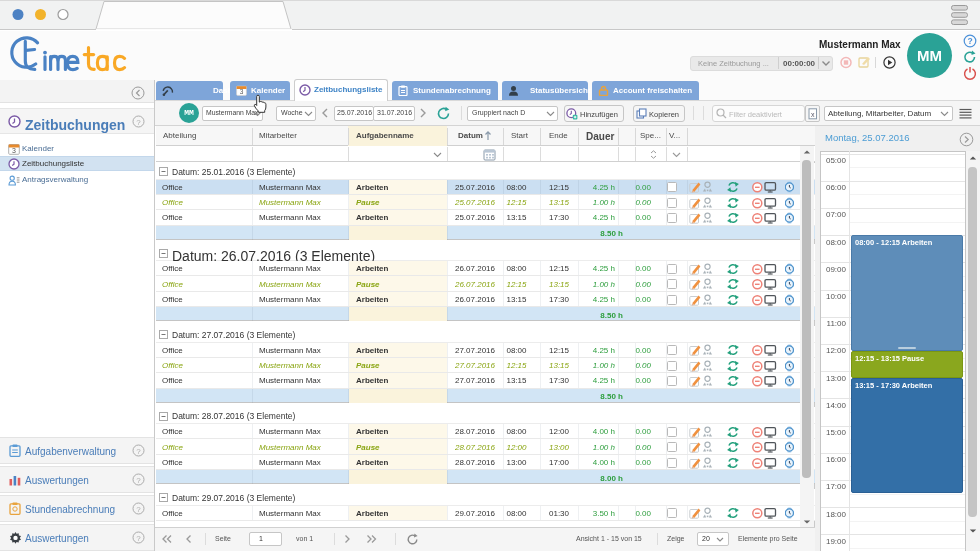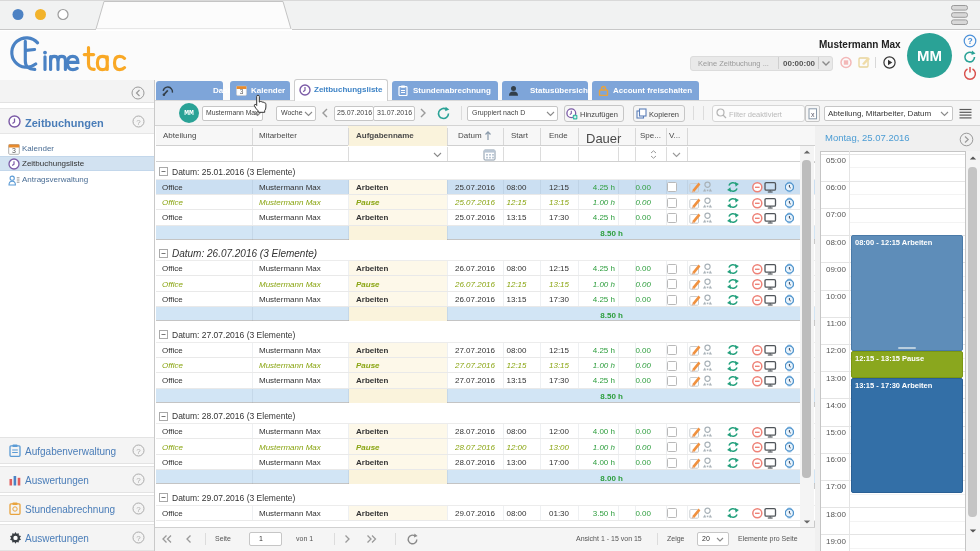--- a/index.html
+++ b/index.html
@@ -83,21 +83,21 @@
 <div class="abs" style="left:0;top:80px;width:154px;height:23px;background:#f3f3f3;border-bottom:1px solid #e2e2e2;"></div>
 <svg class="abs" style="left:131px;top:86px;" width="14" height="14">
     <circle cx="7" cy="7" r="6" fill="none" stroke="#9a9a9a" stroke-width="1"></circle>
     <path d="M8.5 4 L5.5 7 L8.5 10" stroke="#9a9a9a" stroke-width="1.2" fill="none"></path>
   </svg>
 <div class="abs" style="left:0;top:108px;width:154px;height:26px;background:#f5f5f5;border-top:1px solid #e6e6e6;border-bottom:1px solid #e6e6e6;"></div>
 <svg class="abs" style="left:8px;top:115px;" width="13" height="13">
     <circle cx="6.5" cy="6.5" r="5.5" fill="#fff" stroke="#7b5aa6" stroke-width="1.4"></circle>
     <path d="M6.5 3.5 L6.5 7 L4.5 8.5" stroke="#7b5aa6" stroke-width="1.3" fill="none"></path>
   </svg>
-<div class="abs" style="left:25px;top:117px;font-size:11px;font-weight:bold;color:#4a7db8;">Zeitbuchungen</div>
+<div class="abs" style="left:25px;top:117px;font-size:14px;font-weight:bold;color:#4a7db8;">Zeitbuchungen</div>
 <svg class="abs" style="left:132px;top:115px;" width="13" height="13">
     <circle cx="6.5" cy="6.5" r="5.5" fill="none" stroke="#ababab" stroke-width="1"></circle>
     <text x="6.5" y="9.5" font-size="8" fill="#ababab" text-anchor="middle" font-family="Liberation Sans,sans-serif">?</text>
   </svg>
 
 <svg class="abs" style="left:8px;top:143px;" width="12" height="12">
     <rect x="0.7" y="1.5" width="10.6" height="9.8" rx="1" fill="#fff" stroke="#b0b0b0" stroke-width="1"></rect>
     <rect x="0.7" y="1.5" width="10.6" height="3" fill="#e78a2d"></rect>
     <text x="6" y="9.8" font-size="7" fill="#555" text-anchor="middle" font-family="Liberation Sans,sans-serif">3</text>
   </svg>
@@ -291,24 +291,24 @@
 <div class="abs" style="left:503px;top:128px;width:1px;height:17px;background:#d8d8d8;"></div>
 <div class="abs" style="left:540px;top:128px;width:1px;height:17px;background:#d8d8d8;"></div>
 <div class="abs" style="left:578px;top:128px;width:1px;height:17px;background:#d8d8d8;"></div>
 <div class="abs" style="left:618px;top:128px;width:1px;height:17px;background:#d8d8d8;"></div>
 <div class="abs" style="left:635px;top:128px;width:1px;height:17px;background:#d8d8d8;"></div>
 <div class="abs" style="left:666px;top:128px;width:1px;height:17px;background:#d8d8d8;"></div>
 <div class="abs" style="left:687px;top:128px;width:1px;height:17px;background:#d8d8d8;"></div>
 <div class="abs" style="left:163px;top:131px;font-size:8px;color:#4a4a4a;font-weight:normal;white-space:nowrap;">Abteilung</div>
 <div class="abs" style="left:259px;top:131px;font-size:8px;color:#4a4a4a;font-weight:normal;white-space:nowrap;">Mitarbeiter</div>
 <div class="abs" style="left:356px;top:131px;font-size:8px;color:#4a4a4a;font-weight:bold;white-space:nowrap;">Aufgabenname</div>
-<div class="abs" style="left:458px;top:131px;font-size:8px;color:#4a4a4a;font-weight:normal;white-space:nowrap;">Datum</div>
+<div class="abs" style="left:458px;top:131px;font-size:8px;color:#4a4a4a;font-weight:bold;white-space:nowrap;">Datum</div>
 <div class="abs" style="left:511px;top:131px;font-size:8px;color:#4a4a4a;font-weight:normal;white-space:nowrap;">Start</div>
 <div class="abs" style="left:549px;top:131px;font-size:8px;color:#4a4a4a;font-weight:normal;white-space:nowrap;">Ende</div>
-<div class="abs" style="left:586px;top:131px;font-size:13px;color:#4a4a4a;font-weight:normal;white-space:nowrap;">Dauer</div>
+<div class="abs" style="left:586px;top:131px;font-size:10px;color:#4a4a4a;font-weight:bold;white-space:nowrap;">Dauer</div>
 <div class="abs" style="left:640px;top:131px;font-size:8px;color:#4a4a4a;font-weight:normal;white-space:nowrap;">Spe...</div>
 <div class="abs" style="left:669px;top:131px;font-size:8px;color:#4a4a4a;font-weight:normal;white-space:nowrap;">V...</div>
 <svg class="abs" style="left:484px;top:130px;" width="8" height="11">
     <path d="M4 10 L4 2 M1.5 4.5 L4 1.8 L6.5 4.5" stroke="#8a9aaa" stroke-width="1.2" fill="none"></path>
   </svg>
 <div class="abs" style="left:156px;top:146px;width:659px;height:16px;background:#fff;border-bottom:1px solid #d0d0d0;"></div>
 <div class="abs" style="left:252px;top:147px;width:1px;height:14px;background:#dcdcdc;"></div>
 <div class="abs" style="left:348px;top:147px;width:1px;height:14px;background:#dcdcdc;"></div>
 <div class="abs" style="left:447px;top:147px;width:1px;height:14px;background:#dcdcdc;"></div>
 <div class="abs" style="left:503px;top:147px;width:1px;height:14px;background:#dcdcdc;"></div>
@@ -512,21 +512,21 @@
 <div class="abs" style="left:348.5px;top:225.70000000000002px;width:98px;height:14.2px;background:#faf3dc;"></div>
 <div class="abs" style="left:583px;top:229.20000000000002px;width:40px;font-size:8px;font-weight:bold;color:#2e9e3e;text-align:right;">8.50 h</div>
 <div class="abs" style="left:252px;top:225.70000000000002px;width:1px;height:14.2px;background:rgba(90,110,130,0.10);"></div>
 <div class="abs" style="left:348px;top:225.70000000000002px;width:1px;height:14.2px;background:rgba(90,110,130,0.10);"></div>
 <div class="abs" style="left:447px;top:225.70000000000002px;width:1px;height:14.2px;background:rgba(90,110,130,0.10);"></div>
 <div class="abs" style="left:156px;top:244.0px;width:659px;height:17px;background:#fff;border-bottom:1px solid #ececec;"></div>
 <svg class="abs" style="left:159px;top:248.5px;" width="9" height="9">
     <rect x="0.5" y="0.5" width="8" height="8" fill="#fff" stroke="#a9a9a9" stroke-width="1"></rect>
     <line x1="2.5" y1="4.5" x2="6.5" y2="4.5" stroke="#777" stroke-width="1"></line>
   </svg>
-<div class="abs" style="left:172px;top:248.0px;font-size:10px;color:#333;font-style:italic;">Datum: 26.07.2016 (3 Elemente)</div>
+<div class="abs" style="left:172px;top:248.0px;font-size:14px;color:#333;">Datum: 26.07.2016 (3 Elemente)</div>
 <div class="abs" style="left:156px;top:261.0px;width:659px;height:15.4px;background:#fff;border-bottom:1px solid #e9e9e9;"></div>
 <div class="abs" style="left:348.5px;top:261.0px;width:98px;height:14.4px;background:#fdf8e9;"></div>
 <div class="abs" style="left:162px;top:264.09999999999997px;font-size:8px;color:#333;font-weight:normal;font-style:normal;white-space:nowrap;">Office</div>
 <div class="abs" style="left:259px;top:264.09999999999997px;font-size:8px;color:#333;font-weight:normal;font-style:normal;white-space:nowrap;">Mustermann Max</div>
 <div class="abs" style="left:356px;top:264.09999999999997px;font-size:8px;color:#333;font-weight:bold;font-style:normal;white-space:nowrap;">Arbeiten</div>
 <div class="abs" style="left:447px;top:264.09999999999997px;width:56px;font-size:8px;color:#333;font-weight:normal;font-style:normal;text-align:center;white-space:nowrap;">26.07.2016</div>
 <div class="abs" style="left:498px;top:264.09999999999997px;width:37px;font-size:8px;color:#333;font-weight:normal;font-style:normal;text-align:center;white-space:nowrap;">08:00</div>
 <div class="abs" style="left:540px;top:264.09999999999997px;width:38px;font-size:8px;color:#333;font-weight:normal;font-style:normal;text-align:center;white-space:nowrap;">12:15</div>
 <div class="abs" style="left:578px;top:264.09999999999997px;width:37px;font-size:8px;color:#2e9e3e;font-weight:normal;font-style:normal;text-align:right;white-space:nowrap;">4.25 h</div>
 <div class="abs" style="left:621px;top:264.09999999999997px;width:30px;font-size:8px;color:#2e9e3e;font-weight:normal;font-style:normal;text-align:right;white-space:nowrap;">0.00</div>

